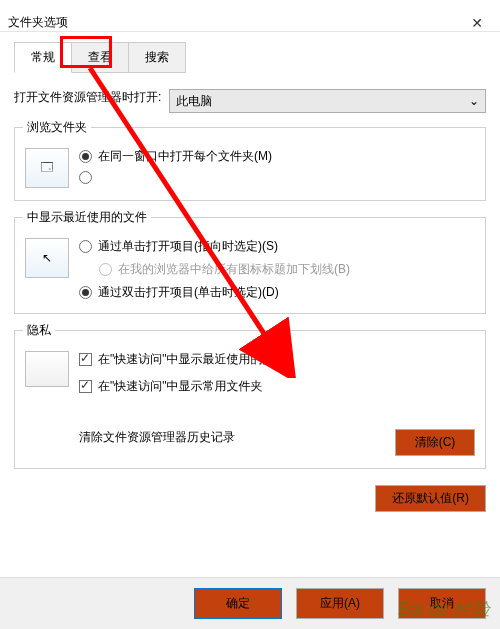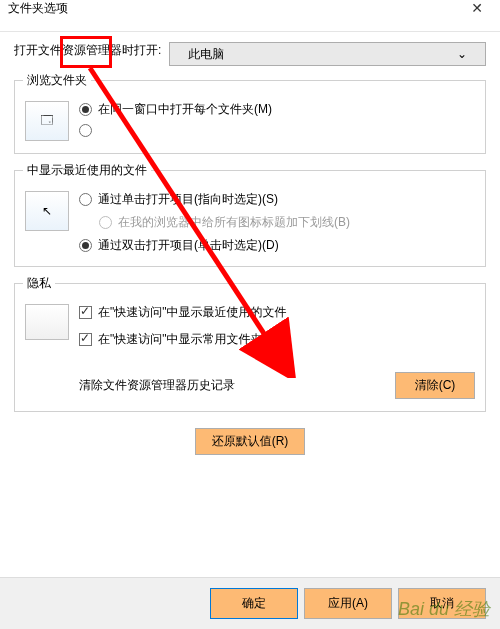--- a/index.html
+++ b/index.html
@@ -1,62 +1,67 @@
 <!DOCTYPE html>
 <html><head>
 <meta charset="utf-8">
 <style>
 *{box-sizing:border-box;margin:0;padding:0;font-family:"Microsoft YaHei","Segoe UI",sans-serif;font-size:12px}
 body{width:500px;height:629px;background:#fff;position:relative;overflow:hidden}
-.titlebar{height:32px;display:flex;align-items:flex-start;padding:0 8px;border-bottom:1px solid #e5e5e5}
+.titlebar{height:32px;display:flex;align-items:flex-end;padding:0 8px;border-bottom:1px solid #e5e5e5}
 .titlebar .title{flex:1}
 .titlebar .close{width:30px;text-align:center;font-size:14px;color:#333}
 .content{padding:10px 14px 0}
 .tabs{display:flex;position:relative;margin-bottom:16px}
 .tab{padding:6px 16px;border:1px solid #ccc;background:#f0f0f0;margin-right:-1px;position:relative}
 .tab.active{background:#fff;border-bottom:1px solid #fff;z-index:2}
 .row{display:flex;margin-bottom:14px}
 .row label{margin-right:8px}
-.select{flex:1;height:24px;border:1px solid #adadad;background:#e9e9e9;padding:0 18px;display:flex;align-items:center;justify-content:space-between}
+.select{flex:1;height:24px;border:1px solid #adadad;background:#e9e9e9;padding:0 6px;display:flex;align-items:center;justify-content:space-between}
 .group{border:1px solid #d0d0d0;padding:20px 10px 12px;margin-bottom:16px;position:relative}
 .group-title{position:absolute;top:-9px;left:8px;background:#fff;padding:0 4px}
 .group-body{display:flex;gap:10px}
 .icon-box{width:44px;height:40px;border:1px solid #c0c0c0;background:linear-gradient(#fff,#eaf3fb);display:flex;align-items:center;justify-content:center;flex-shrink:0}
 .opts{flex:1;display:flex;flex-direction:column;gap:6px}
 .opt{display:flex;align-items:center;gap:6px}
 .opt.disabled{color:#9a9a9a}
 .opt.indent{margin-left:20px}
 .radio,.check{width:13px;height:13px;border:1px solid #707070;flex-shrink:0}
 .radio{border-radius:50%;position:relative}
 .radio.sel::after{content:"";position:absolute;inset:2px;background:#333;border-radius:50%}
 .opt.disabled .radio{border-color:#bdbdbd}
 .check{position:relative}
 .check.sel::after{content:"✓";position:absolute;top:-3px;left:0;font-size:12px;color:#333}
 .privacy-icon{width:44px;height:36px;border:1px solid #c0c0c0;background:linear-gradient(#fff,#f0f0f0);flex-shrink:0}
 .priv-body{display:flex;gap:10px}
 .priv-opts{flex:1;display:flex;flex-direction:column;gap:10px}
-.clear-row{display:flex;align-items:center;justify-content:space-between;margin-top:14px}
-.btn{border:1px solid #adadad;background:#fdba74;padding:4px 16px;min-width:80px;text-align:center}
-.restore-row{display:flex;justify-content:center;margin-top:14px}
-.footer{position:absolute;bottom:0;left:0;right:0;height:52px;background:#f0f0f0;border-top:1px solid #ddd;display:flex;align-items:center;justify-content:flex-end;gap:6px;padding:0 14px}
+.clear-row{display:flex;align-items:flex-start;justify-content:space-between;margin-top:24px}
+.btn{border:1px solid #adadad;background:#c2410c;padding:4px 16px;min-width:80px;text-align:center}
+.restore-row{display:flex;justify-content:flex-end;margin-top:14px}
+.footer{position:absolute;bottom:0;left:0;right:0;height:52px;background:#f0f0f0;border-top:1px solid #ddd;display:flex;align-items:center;justify-content:flex-end;gap:14px;padding:0 14px}
 .footer .btn{min-width:88px;padding:6px 0}
 .footer .btn.primary{border:1px solid #0078d7}
 .arrow-annotation{position:absolute;top:38px;left:60px;pointer-events:none;z-index:100}
 .red-box{position:absolute;top:-2px;left:0;width:52px;height:32px;border:3px solid #ff0000}
 .watermark{position:absolute;bottom:8px;right:10px;color:#4d7c0f;font-size:18px;font-style:italic;opacity:.6;pointer-events:none}
 </style>
 </head>
 <body>
 
 <div class="titlebar">
   <span class="title">文件夹选项</span>
   <span class="close">✕</span>
 </div>
 
 <div class="content">
+  <div class="tabs">
+    <div class="tab active">常规</div>
+    <div class="tab">查看</div>
+    <div class="tab">搜索</div>
+  </div>
 
   <div class="row">
     <label>打开文件资源管理器时打开:</label>
     <div class="select">
       <span>此电脑</span>
       <span>⌄</span>
     </div>
   </div>
 
   <div class="group">

